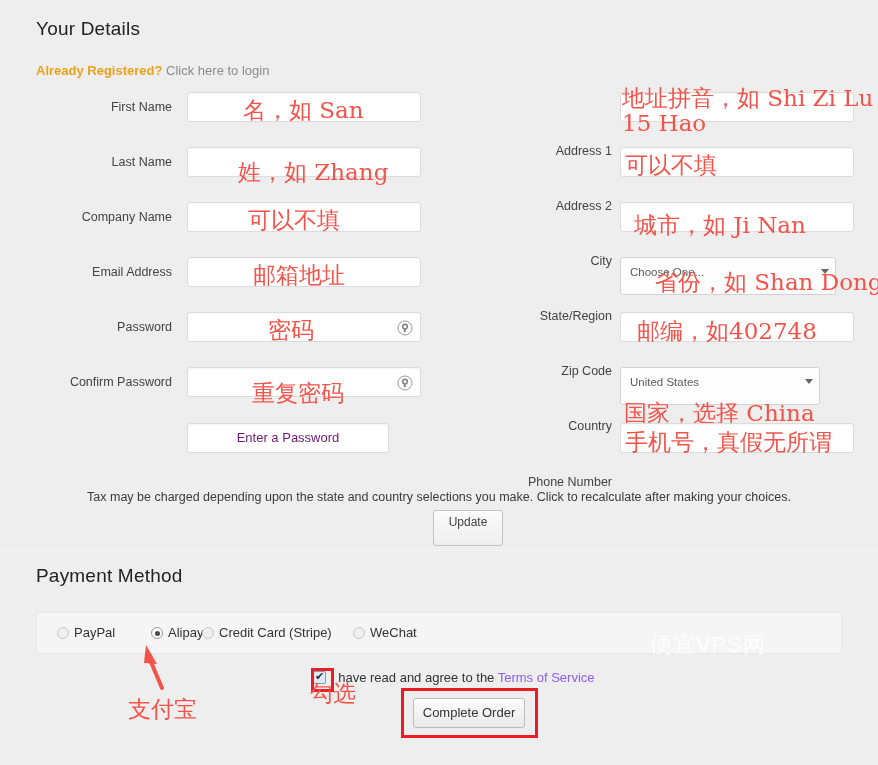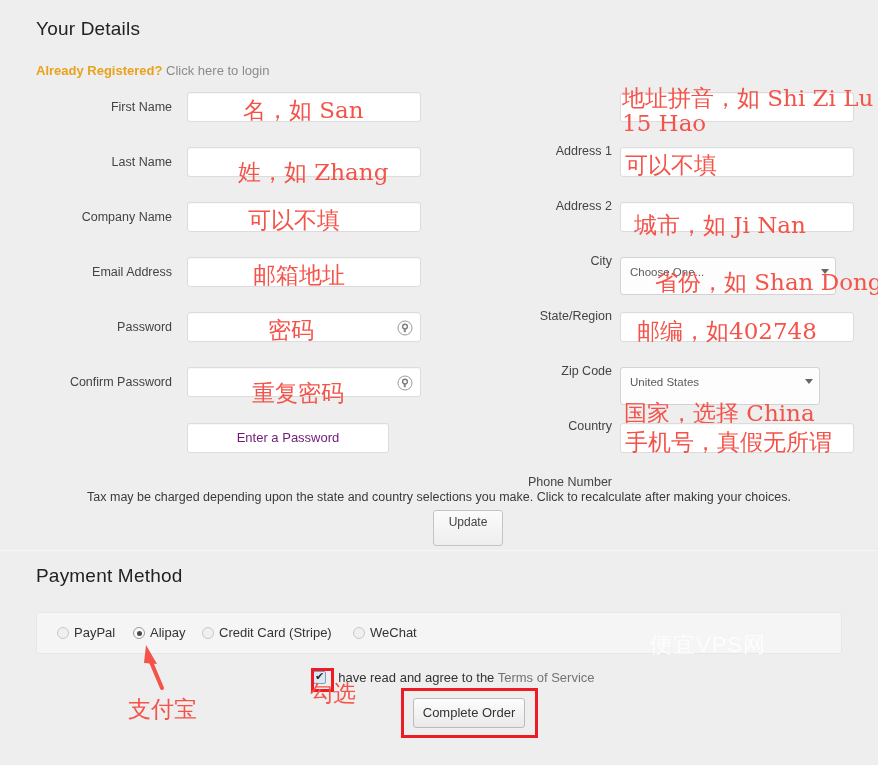--- a/index.html
+++ b/index.html
@@ -178,21 +178,21 @@
     position: relative;
     cursor: pointer;
   }
   #agree-checkbox::after {
     content: "\2714";
     position: absolute;
     left: 1px; top: -3px;
     font-size: 11px; color: #2b2b2b;
     line-height: 15px;
   }
-  #tos-link { color: #737373; text-decoration: none; }
+  #tos-link { color: #8b5cf6; text-decoration: none; }
 
   #complete-order-button {
     position: absolute; left: 413px; top: 698px;
     width: 112px; height: 30px;
     background: linear-gradient(#fdfdfd, #e9e9e9);
     border: 1px solid #bcbcbc;
     border-radius: 3px;
     font-size: 13px; color: #333;
     text-align: center; line-height: 28px;
     cursor: pointer;
@@ -340,21 +340,21 @@
 <div id="update-button">Update</div>
 
 <div class="section-divider" id="divider-1"></div>
 
 <div class="section-title" id="payment-title">Payment Method</div>
 
 <div id="payment-panel">
   <div class="pay-opt" style="left:20px;">
     <span class="radio"></span><span>PayPal</span>
   </div>
-  <div class="pay-opt" style="left:96px;">
+  <div class="pay-opt" style="left:114px;">
     <span class="radio checked"></span><span>Alipay</span>
   </div>
   <div class="pay-opt" style="left:165px;">
     <span class="radio"></span><span>Credit Card (Stripe)</span>
   </div>
   <div class="pay-opt" style="left:316px;">
     <span class="radio"></span><span>WeChat</span>
   </div>
 </div>
 

